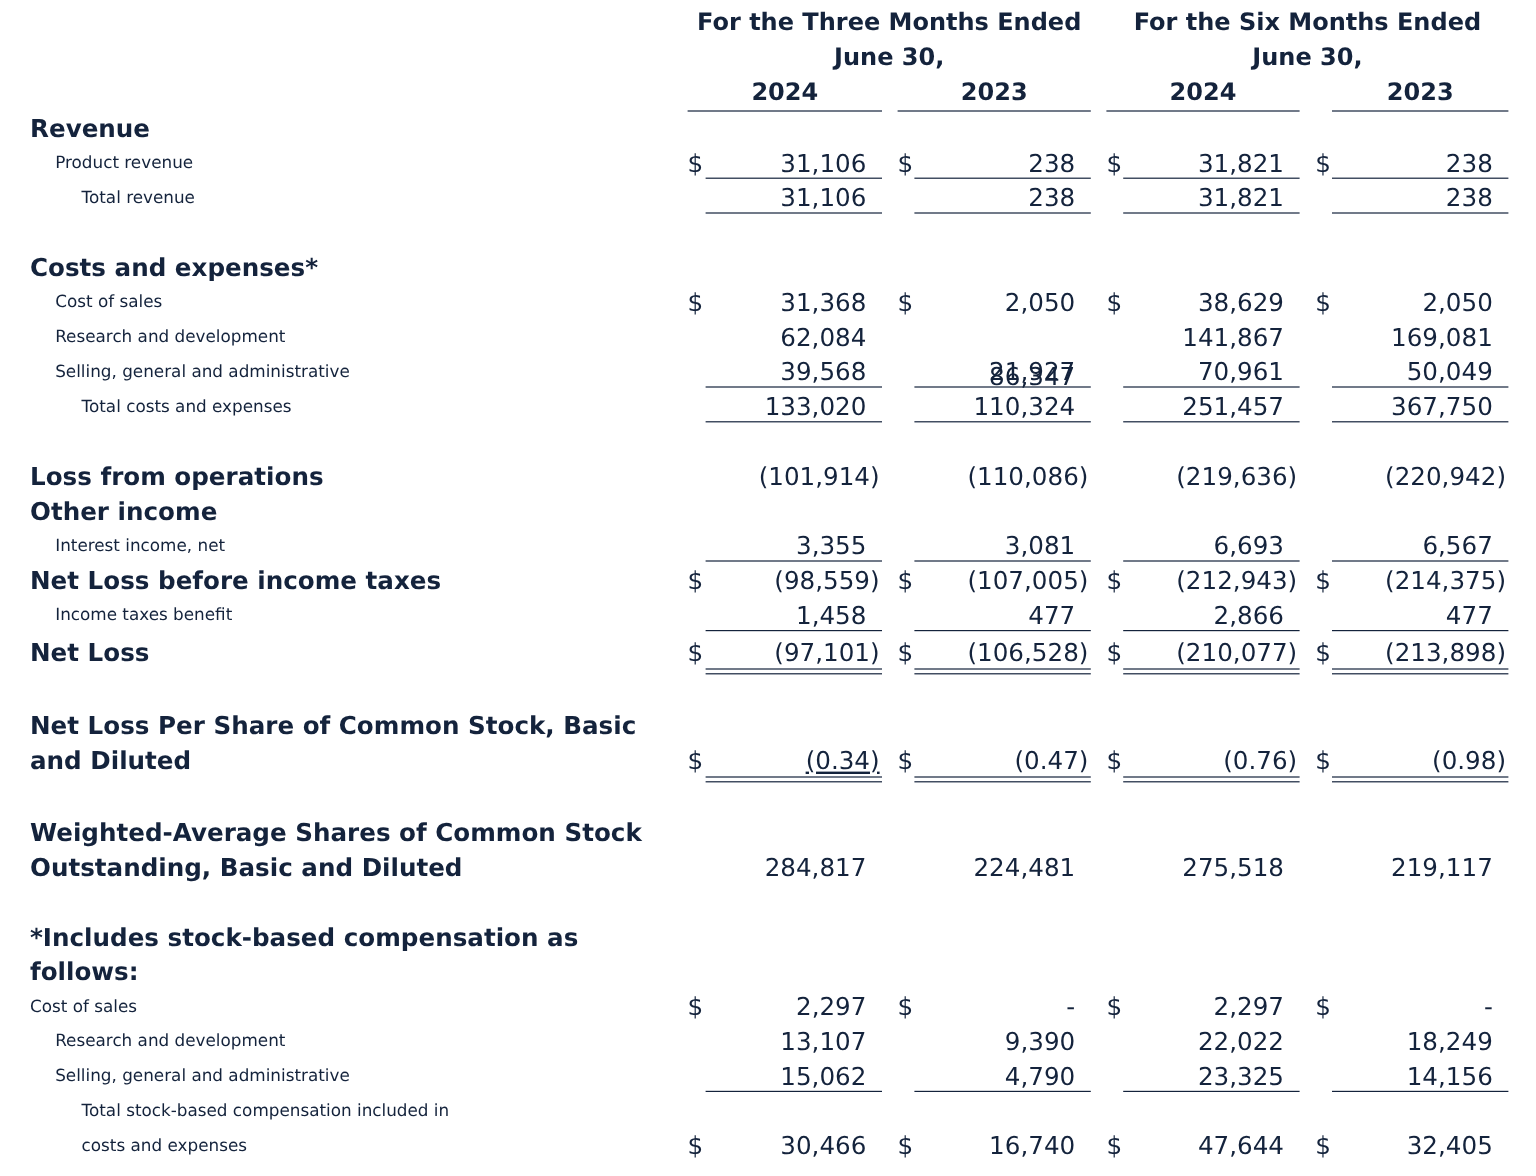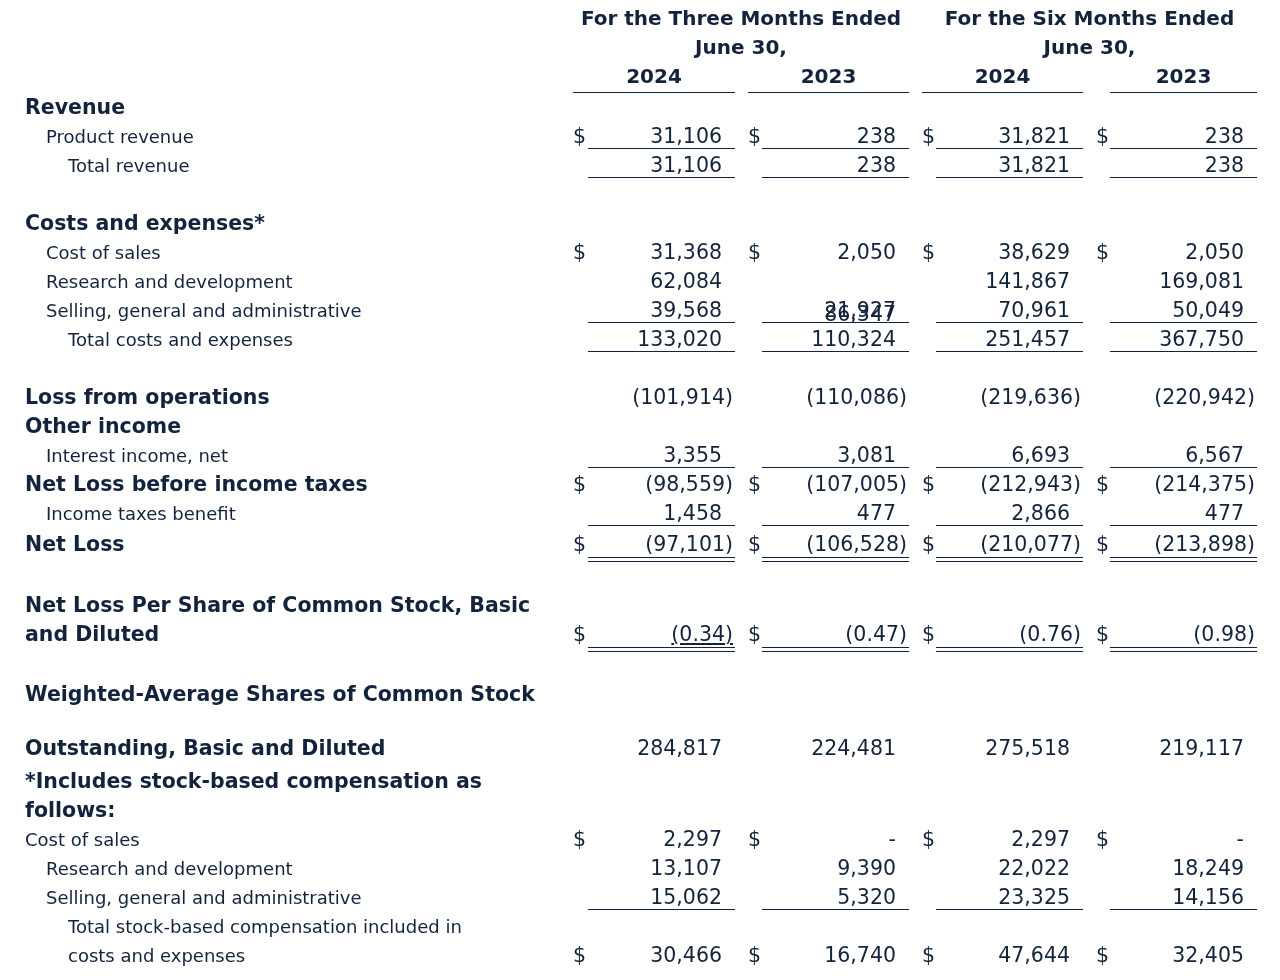--- a/index.html
+++ b/index.html
@@ -1,21 +1,21 @@
 <!DOCTYPE html>
 <html><head>
 <meta charset="utf-8">
 <style>
   html, body { margin: 0; padding: 0; background: #ffffff; }
   body { width: 1280px; height: 980px; position: relative; overflow: hidden;
          font-family: "DejaVu Sans", sans-serif; color: #14233c; }
   .hdr { position: absolute; font-weight: bold; font-size: 20px; text-align: center; color: #14233c; }
   .hline { position: absolute; height: 0; border-top: 1.5px solid #14233c; }
   .row { position: absolute; left: 0; width: 1280px; height: 29px; }
-  .lbl { position: absolute; font-size: 18px; line-height: 29px; white-space: nowrap; }
+  .lbl { position: absolute; font-size: 14px; line-height: 29px; white-space: nowrap; }
   .lbl.b { font-weight: bold; font-size: 20.5px; }
   .ind1 { left: 46px; }
   .ind0 { left: 25px; }
   .ind2 { left: 68px; }
   .dol { position: absolute; font-size: 20.5px; line-height: 29px; }
   .val { position: absolute; font-size: 20.5px; line-height: 29px; text-align: right; width: 160px; }
   .ul { position: absolute; height: 0; border-bottom: 1.5px solid #14233c; }
   .dl { position: absolute; height: 3px; border-top: 1.5px solid #14233c; border-bottom: 1.5px solid #14233c; }
 </style>
 </head>
@@ -179,21 +179,21 @@
       <div class="dol" style="left: 922px;">$</div>
       <div class="val" style="left: 921px;">(0.76)</div>
       <div class="dl" style="left: 936px; width: 147px; top: 27px;"></div>
       <div class="dol" style="left: 1096px;">$</div>
       <div class="val" style="left: 1095px;">(0.98)</div>
       <div class="dl" style="left: 1110px; width: 147px; top: 27px;"></div>
     </div>
     <div class="row" style="top: 680px;">
       <div class="lbl ind0 b">Weighted-Average Shares of Common Stock</div>
     </div>
-    <div class="row" style="top: 734px;">
+    <div class="row" style="top: 709px;">
       <div class="lbl ind0 b">Outstanding, Basic and Diluted</div>
       <div class="val" style="left: 562px;">284,817</div>
       <div class="val" style="left: 736px;">224,481</div>
       <div class="val" style="left: 910px;">275,518</div>
       <div class="val" style="left: 1084px;">219,117</div>
     </div>
     <div class="row" style="top: 767px;">
       <div class="lbl ind0 b">*Includes stock-based compensation as</div>
     </div>
     <div class="row" style="top: 796px;">
@@ -214,21 +214,21 @@
       <div class="lbl ind1">Research and development</div>
       <div class="val" style="left: 562px;">13,107</div>
       <div class="val" style="left: 736px;">9,390</div>
       <div class="val" style="left: 910px;">22,022</div>
       <div class="val" style="left: 1084px;">18,249</div>
     </div>
     <div class="row" style="top: 883px;">
       <div class="lbl ind1">Selling, general and administrative</div>
       <div class="val" style="left: 562px;">15,062</div>
       <div class="ul" style="left: 588px; width: 147px; top: 26px;"></div>
-      <div class="val" style="left: 736px;">5,320</div>
+      <div class="val" style="left: 736px;">4,790</div>
       <div class="ul" style="left: 762px; width: 147px; top: 26px;"></div>
       <div class="val" style="left: 910px;">23,325</div>
       <div class="ul" style="left: 936px; width: 147px; top: 26px;"></div>
       <div class="val" style="left: 1084px;">14,156</div>
       <div class="ul" style="left: 1110px; width: 147px; top: 26px;"></div>
     </div>
     <div class="row" style="top: 912px;">
       <div class="lbl ind2">Total stock-based compensation included in</div>
     </div>
     <div class="row" style="top: 941px;">

